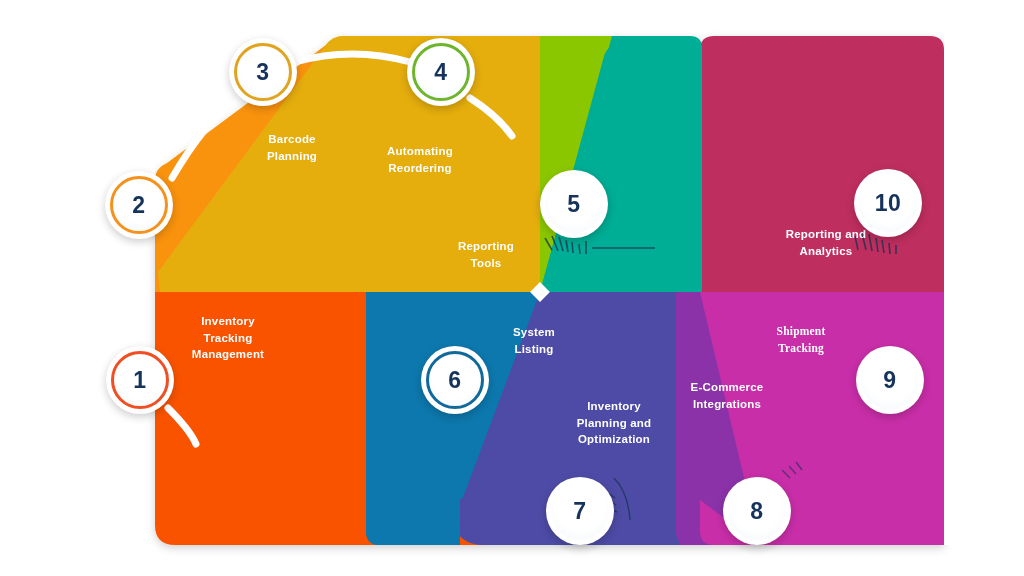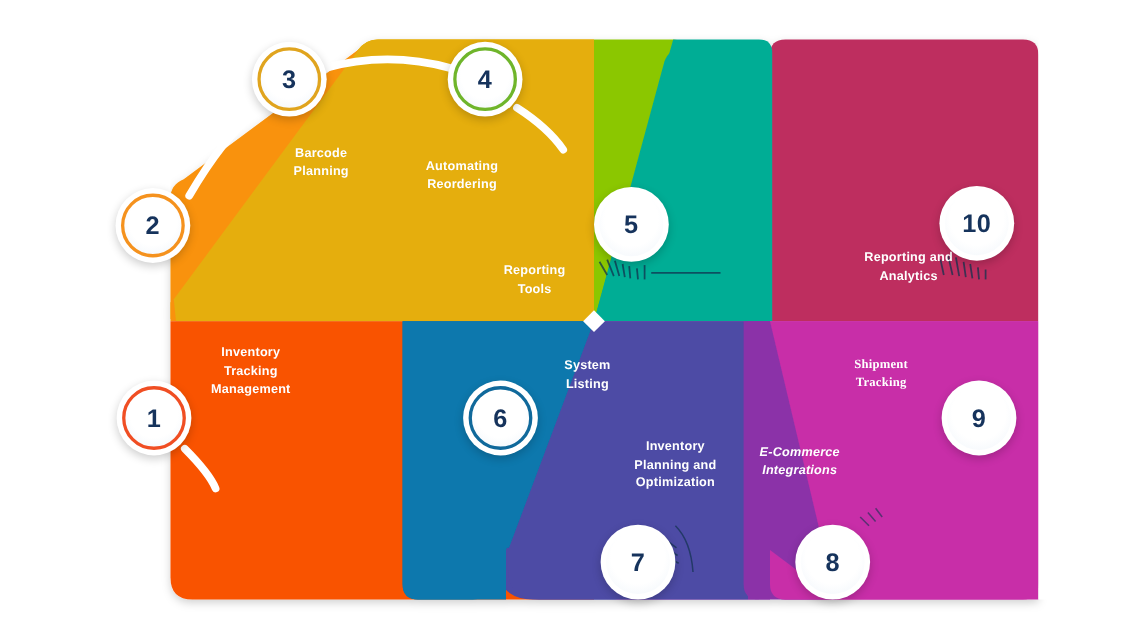--- a/index.html
+++ b/index.html
@@ -166,21 +166,21 @@
 Planning</div>
   <div class="seg-label" style="left:420px;top:160px;">Automating
 Reordering</div>
   <div class="seg-label" style="left:486px;top:242px;margin-top:13px;">Reporting
 Tools</div>
   <div class="seg-label" style="left:534px;top:341px;">System
 Listing</div>
   <div class="seg-label" style="left:614px;top:423px;">Inventory
 Planning and
 Optimization</div>
-  <div class="seg-label" style="left:727px;top:420px;font-style:italic;">E-Commerce
+  <div class="seg-label" style="left:727px;top:396px;">E-Commerce
 Integrations</div>
   <div class="seg-label" style="left:801px;top:340px;font-family:Liberation Serif, serif;">Shipment
 Tracking</div>
   <div class="seg-label" style="left:803px;top:243px;margin-left:23px;">Reporting and
 Analytics</div>
 
   <div class="num-node" style="left:140px;top:380px;">
     <span class="ring" style="border-color:#F04E23;"></span>
     <span class="num">1</span>
   </div>

